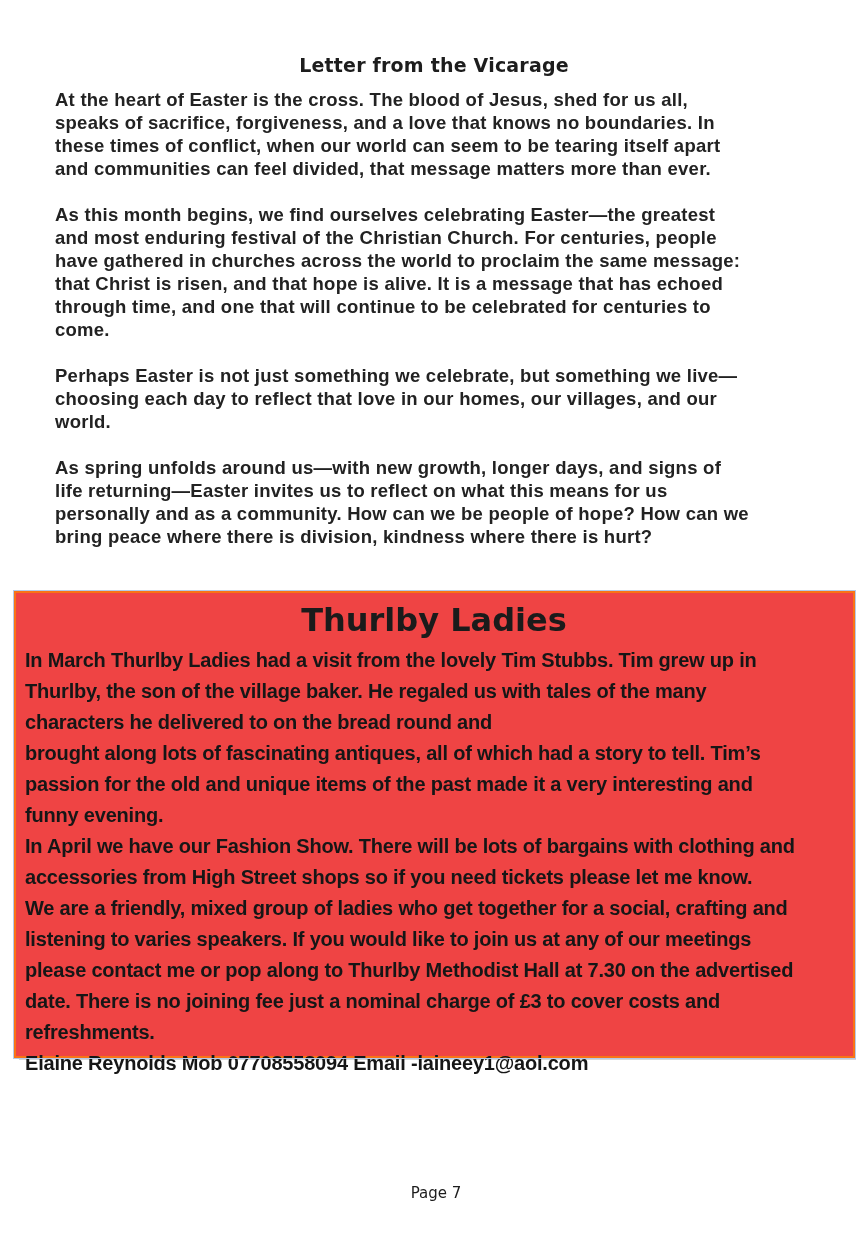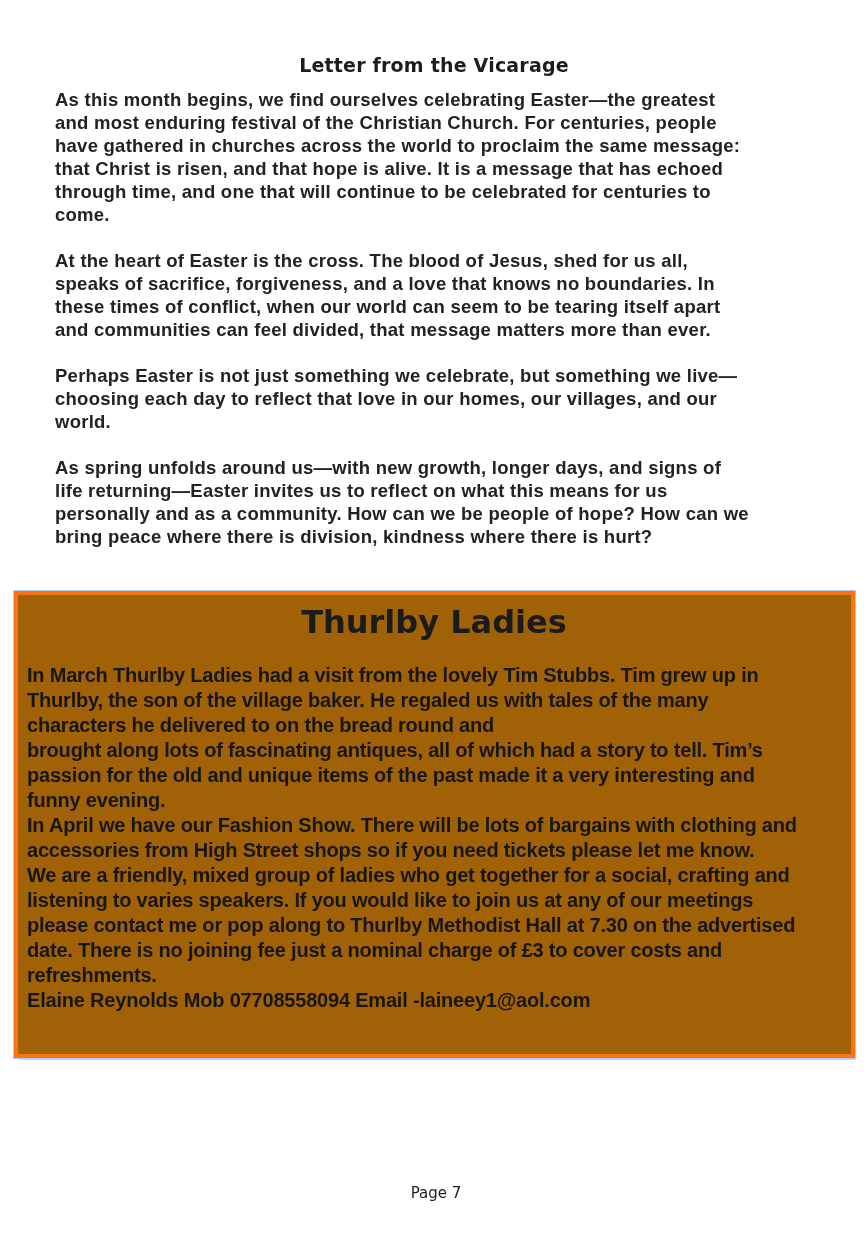--- a/index.html
+++ b/index.html
@@ -38,41 +38,41 @@
     color: #222222;
   }
   .letter-body p {
     margin: 0 0 23px 0;
     white-space: pre-line;
   }
   .ladies-box {
     box-sizing: border-box;
     margin: 43px 13px 0 14px;
     height: 467px;
-    border: 4px solid #f97316;
+    border: 2px solid #f97316;
     outline: 1px solid #b5cae9;
     box-shadow: 3px 4px 0 -2px #d7d7d7;
-    background: #a16207;
+    background: #ef4444;
     padding: 5px 10px 0 9px;
   }
   .ladies-title {
     margin: 0;
     text-align: center;
     font-family: "DejaVu Sans", sans-serif;
     font-weight: bold;
     font-size: 32px;
     line-height: 45px;
     color: #1b1b1b;
   }
   .ladies-text {
-    margin-top: 18px;
+    margin-top: 2px;
     font-family: "Liberation Sans", sans-serif;
     font-weight: bold;
     font-size: 20px;
-    line-height: 25px;
+    line-height: 31px;
     letter-spacing: -0.2px;
     color: #161616;
     white-space: pre-line;
   }
   .page-footer {
     position: absolute;
     left: 4px;
     right: 0;
     top: 1184px;
     text-align: center;
@@ -83,30 +83,30 @@
   }
 </style>
 </head>
 <body>
 
 <div class="page">
 
   <h1 class="letter-title">Letter from the Vicarage</h1>
 
   <div class="letter-body">
+    <p>At the heart of Easter is the cross. The blood of Jesus, shed for us all,
+speaks of sacrifice, forgiveness, and a love that knows no boundaries. In
+these times of conflict, when our world can seem to be tearing itself apart
+and communities can feel divided, that message matters more than ever.</p>
     <p>As this month begins, we find ourselves celebrating Easter—the greatest
 and most enduring festival of the Christian Church. For centuries, people
 have gathered in churches across the world to proclaim the same message:
 that Christ is risen, and that hope is alive. It is a message that has echoed
 through time, and one that will continue to be celebrated for centuries to
 come.</p>
-    <p>At the heart of Easter is the cross. The blood of Jesus, shed for us all,
-speaks of sacrifice, forgiveness, and a love that knows no boundaries. In
-these times of conflict, when our world can seem to be tearing itself apart
-and communities can feel divided, that message matters more than ever.</p>
     <p>Perhaps Easter is not just something we celebrate, but something we live—
 choosing each day to reflect that love in our homes, our villages, and our
 world.</p>
     <p>As spring unfolds around us—with new growth, longer days, and signs of
 life returning—Easter invites us to reflect on what this means for us
 personally and as a community. How can we be people of hope? How can we
 bring peace where there is division, kindness where there is hurt?</p>
   </div>
 
   <section class="ladies-box">

